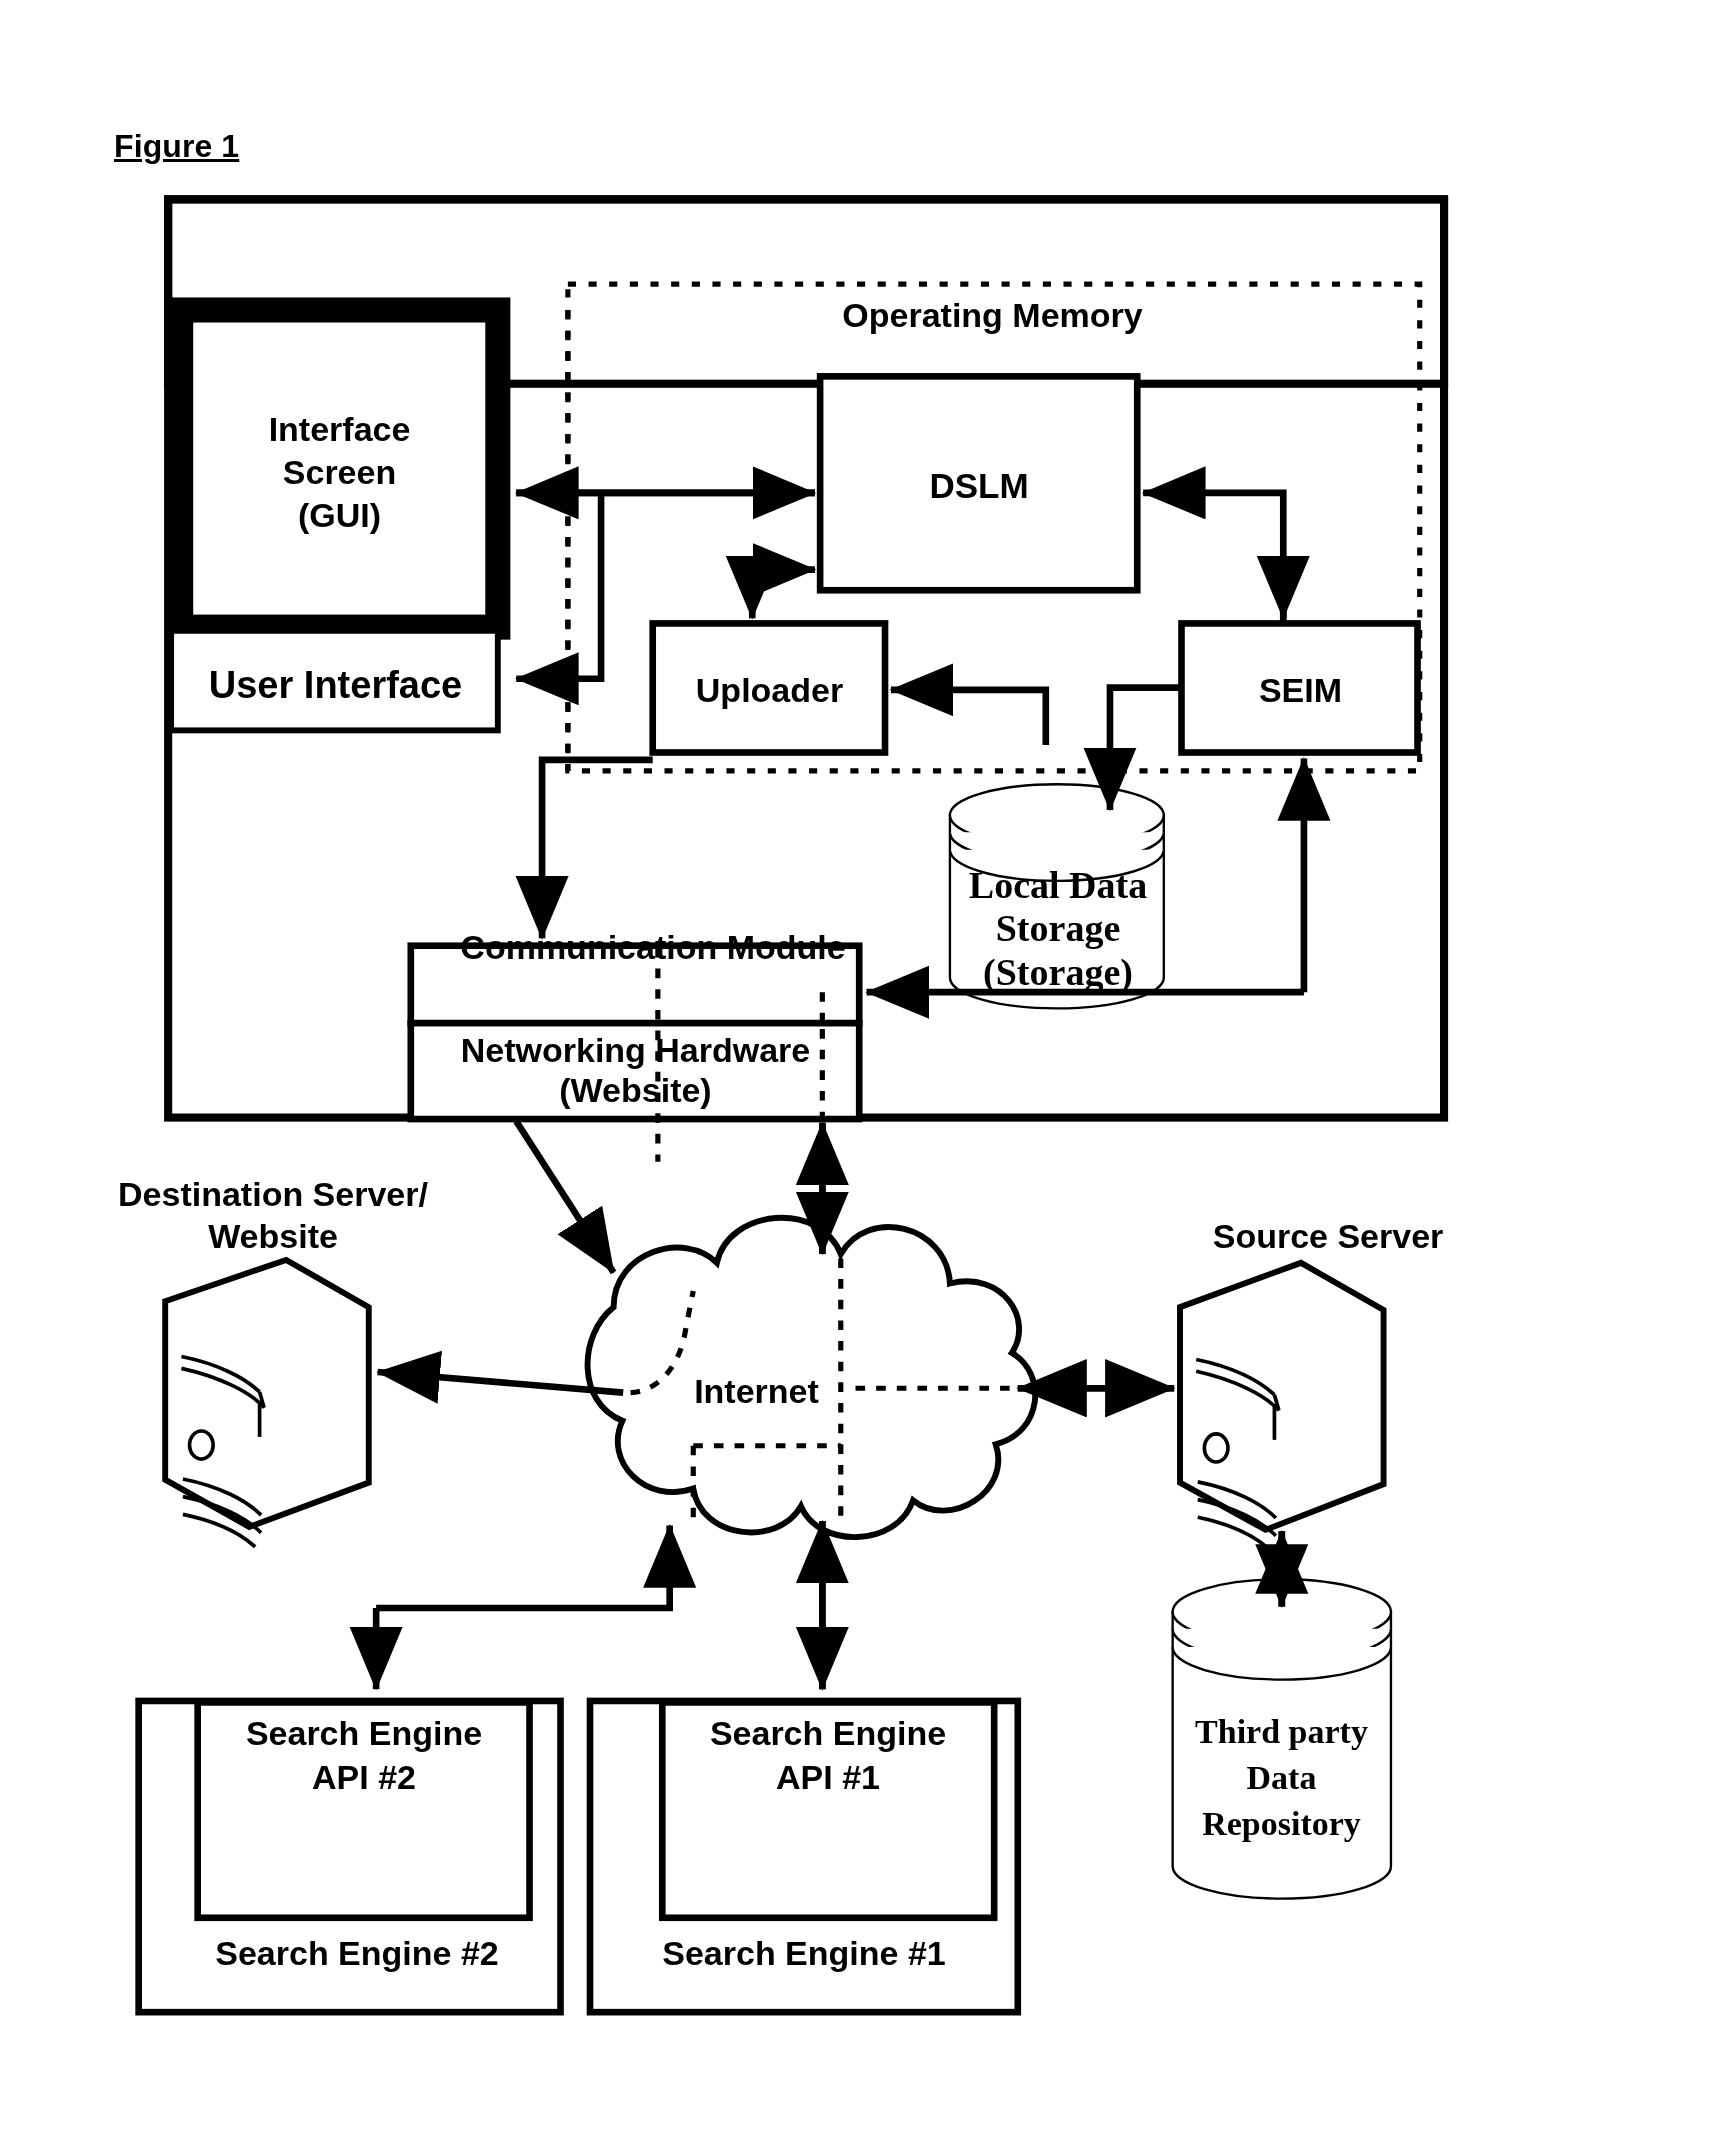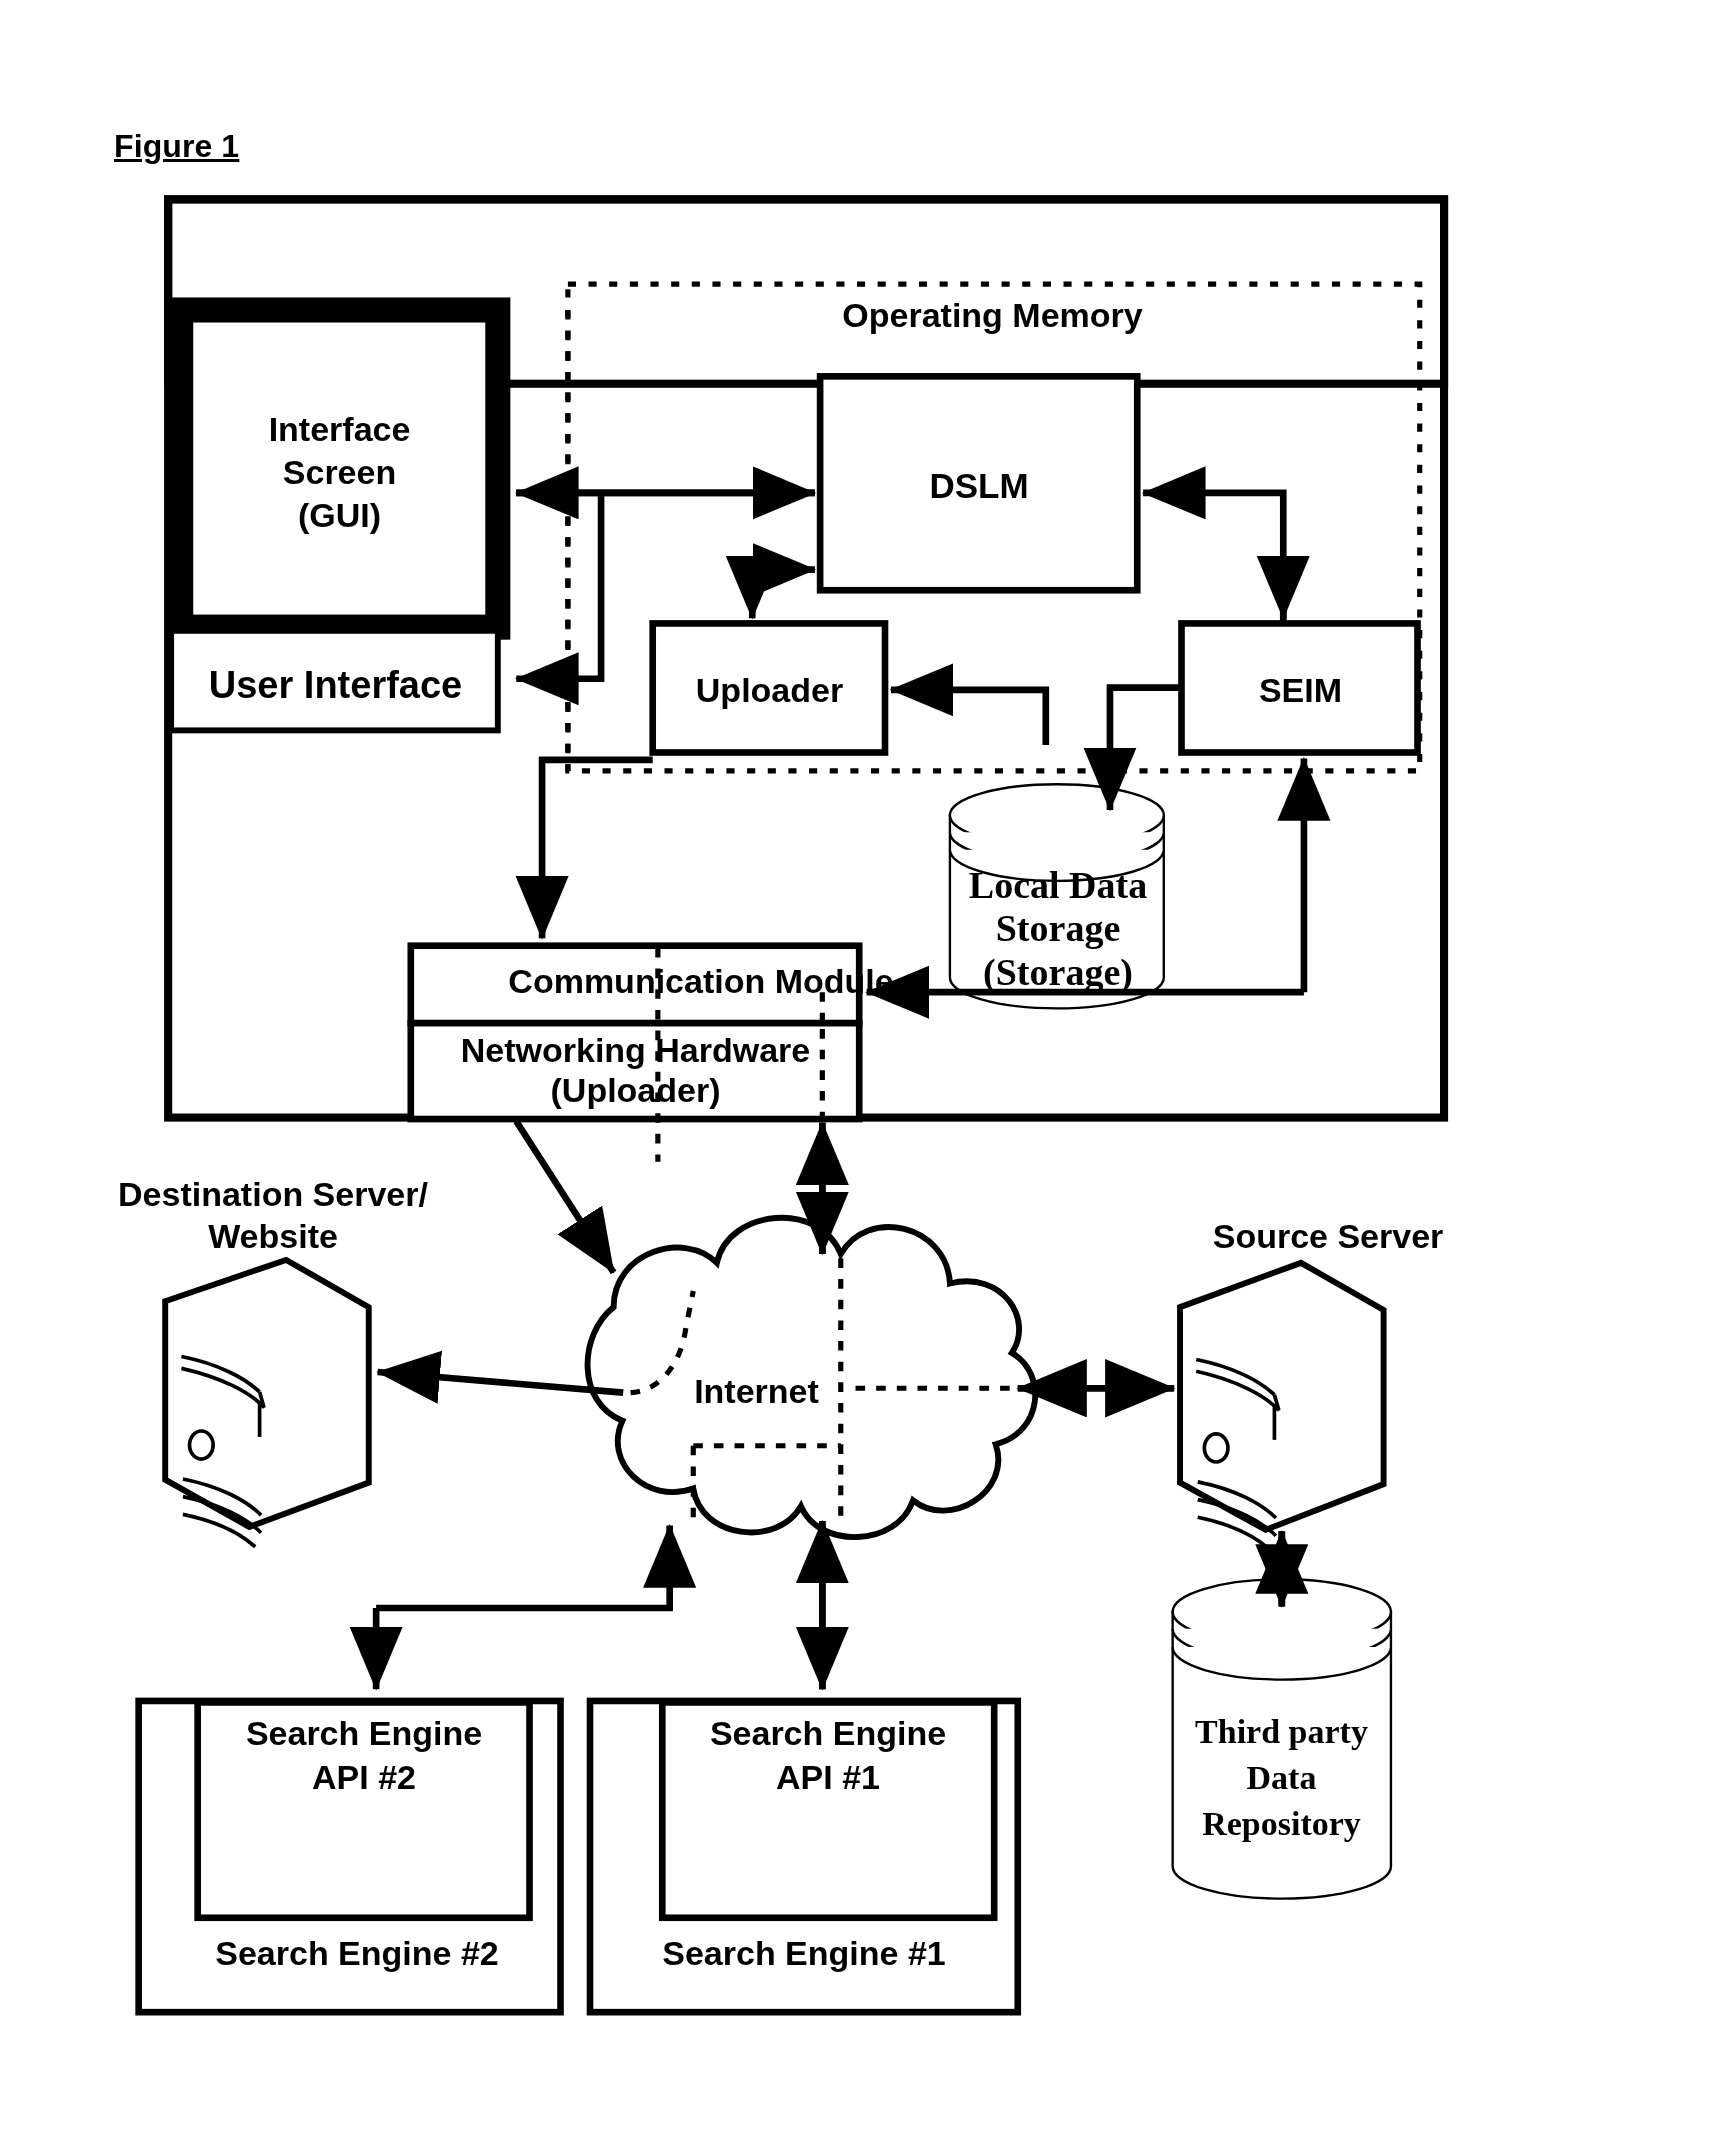--- a/index.html
+++ b/index.html
@@ -233,23 +233,23 @@
   <div class="lbl sans t48" style="left:826px;top:465px;width:306px;">DSLM</div>
 
   <div class="lbl sans t46" style="left:657px;top:670px;width:225px;">Uploader</div>
 
   <div class="lbl sans t46" style="left:1186px;top:670px;width:229px;">SEIM</div>
 
   <div class="lbl serif t44" style="left:952px;top:862px;width:212px;">Local Data</div>
   <div class="lbl serif t44" style="left:952px;top:905px;width:212px;">Storage</div>
   <div class="lbl serif t44" style="left:952px;top:949px;width:212px;">(Storage)</div>
 
-  <div class="lbl sans t46" style="left:415px;top:961px;width:476px;margin-left:48px;">Communication Module</div>
+  <div class="lbl sans t46" style="left:415px;top:927px;width:476px;">Communication Module</div>
   <div class="lbl sans t46" style="left:415px;top:1030px;width:441px;">Networking Hardware</div>
-  <div class="lbl sans t46" style="left:415px;top:1070px;width:441px;">(Uploader)</div>
+  <div class="lbl sans t46" style="left:415px;top:1070px;width:441px;">(Website)</div>
 
   <div class="lbl sans t46" style="left:96px;top:1174px;width:354px;">Destination Server/</div>
   <div class="lbl sans t46" style="left:96px;top:1216px;width:354px;">Website</div>
 
   <div class="lbl sans t46" style="left:1151px;top:1216px;width:354px;">Source Server</div>
 
   <div class="lbl sans t46" style="left:657px;top:1371px;width:199px;">Internet</div>
 
   <div class="lbl sans t46" style="left:201px;top:1713px;width:326px;">Search Engine</div>
   <div class="lbl sans t46" style="left:201px;top:1757px;width:326px;">API #2</div>

